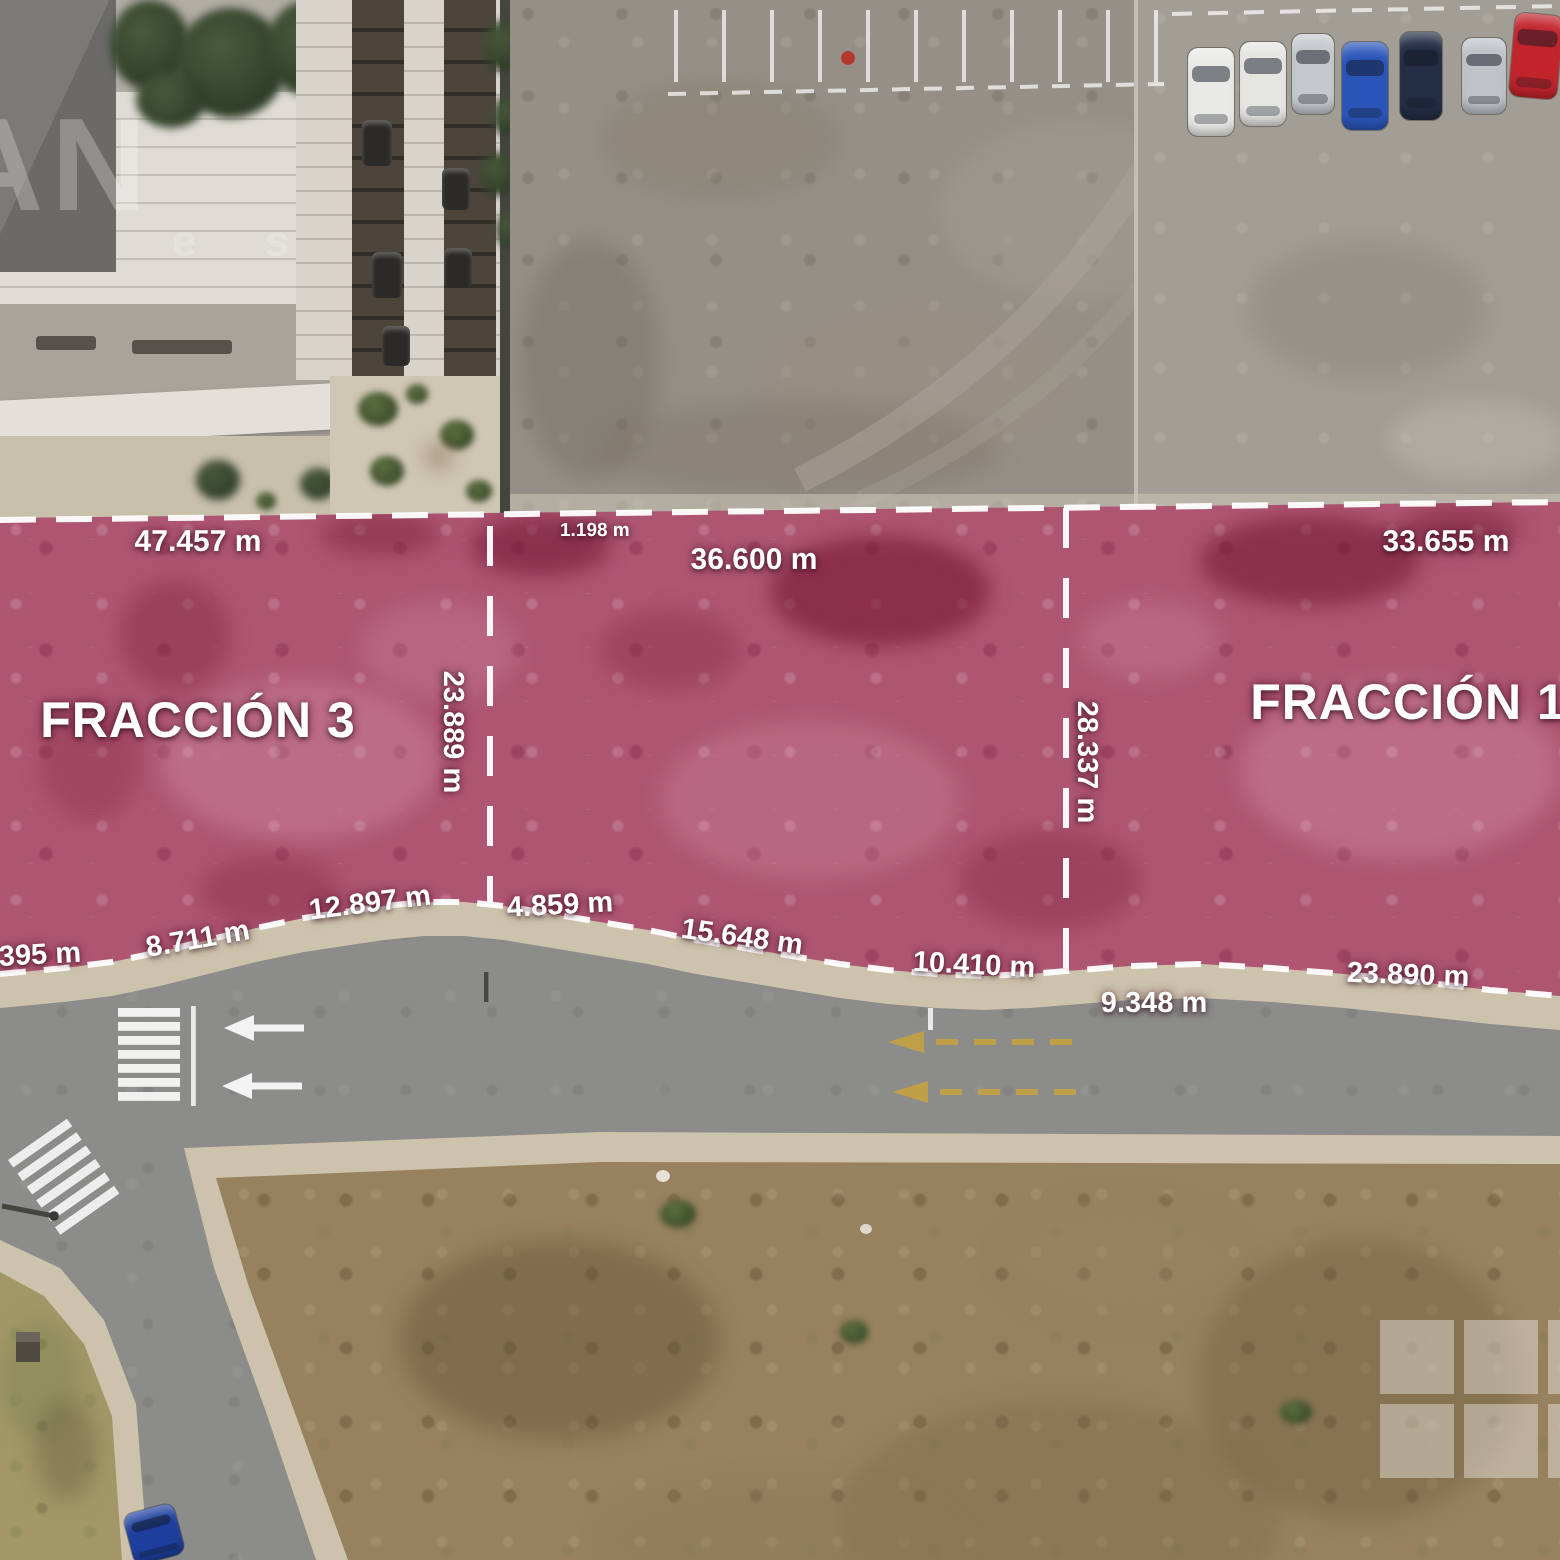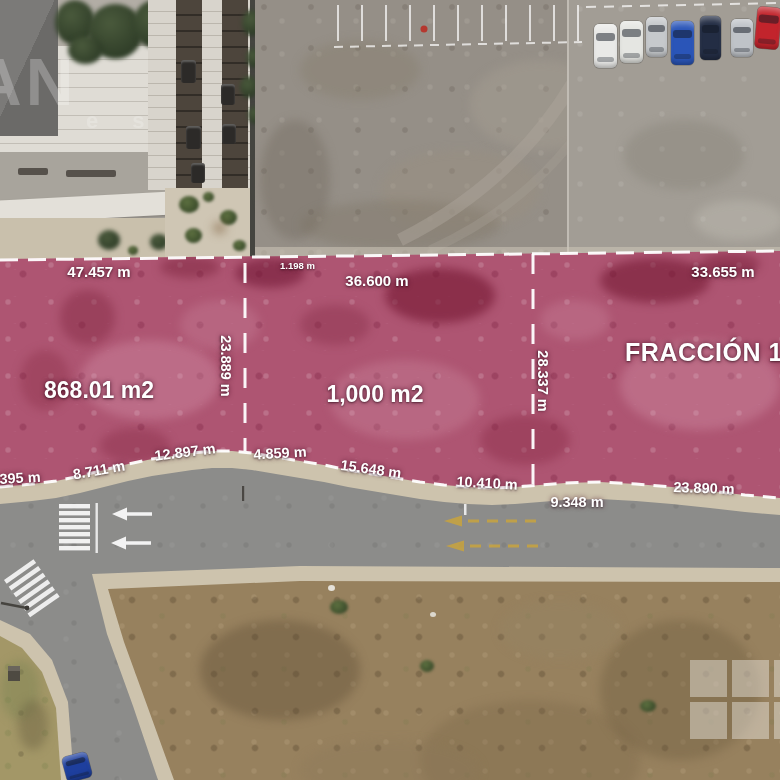--- a/index.html
+++ b/index.html
@@ -287,22 +287,21 @@
 
     <path d="M1 603 L27 608" stroke="#46443f" stroke-width="2.5"></path>
     <circle cx="27" cy="608" r="2.4" fill="#3c3a36"></circle>
     <rect x="8" y="666" width="12" height="15" fill="#4e4a42"></rect>
     <rect x="8" y="666" width="12" height="5" fill="#6a655c"></rect>
     <rect x="242" y="486" width="2.2" height="15" fill="#4a4743"></rect>
   </svg>
 
   <div style="z-index:40;left:0;top:0;width:780px;height:780px;">
 
-    <div class="lbl parcel-area" style="left:99px;top:390px;">868.01 m2</div>
-    <div class="lbl parcel-area" style="left:375px;top:394px;">1,000 m2</div>
+    <div class="lbl parcel-title" style="left:99px;top:361px;">FRACCIÓN 3</div>
     <div class="lbl parcel-title" style="left:704px;top:352px;">FRACCIÓN 1</div>
 
     <div class="lbl measure-top" style="left:99px;top:271px;">47.457 m</div>
     <div class="lbl measure-top" style="left:377px;top:280px;">36.600 m</div>
     <div class="lbl measure-top" style="left:723px;top:271px;">33.655 m</div>
 
     <div class="lbl measure" style="left:226px;top:366px;transform:translate(-50%,-50%) rotate(90deg);">23.889 m</div>
     <div class="lbl measure-sm" style="left:244px;top:260px;margin-left:36px;">1.198 m</div>
     <div class="lbl measure" style="left:543px;top:381px;transform:translate(-50%,-50%) rotate(90deg);">28.337 m</div>
 

